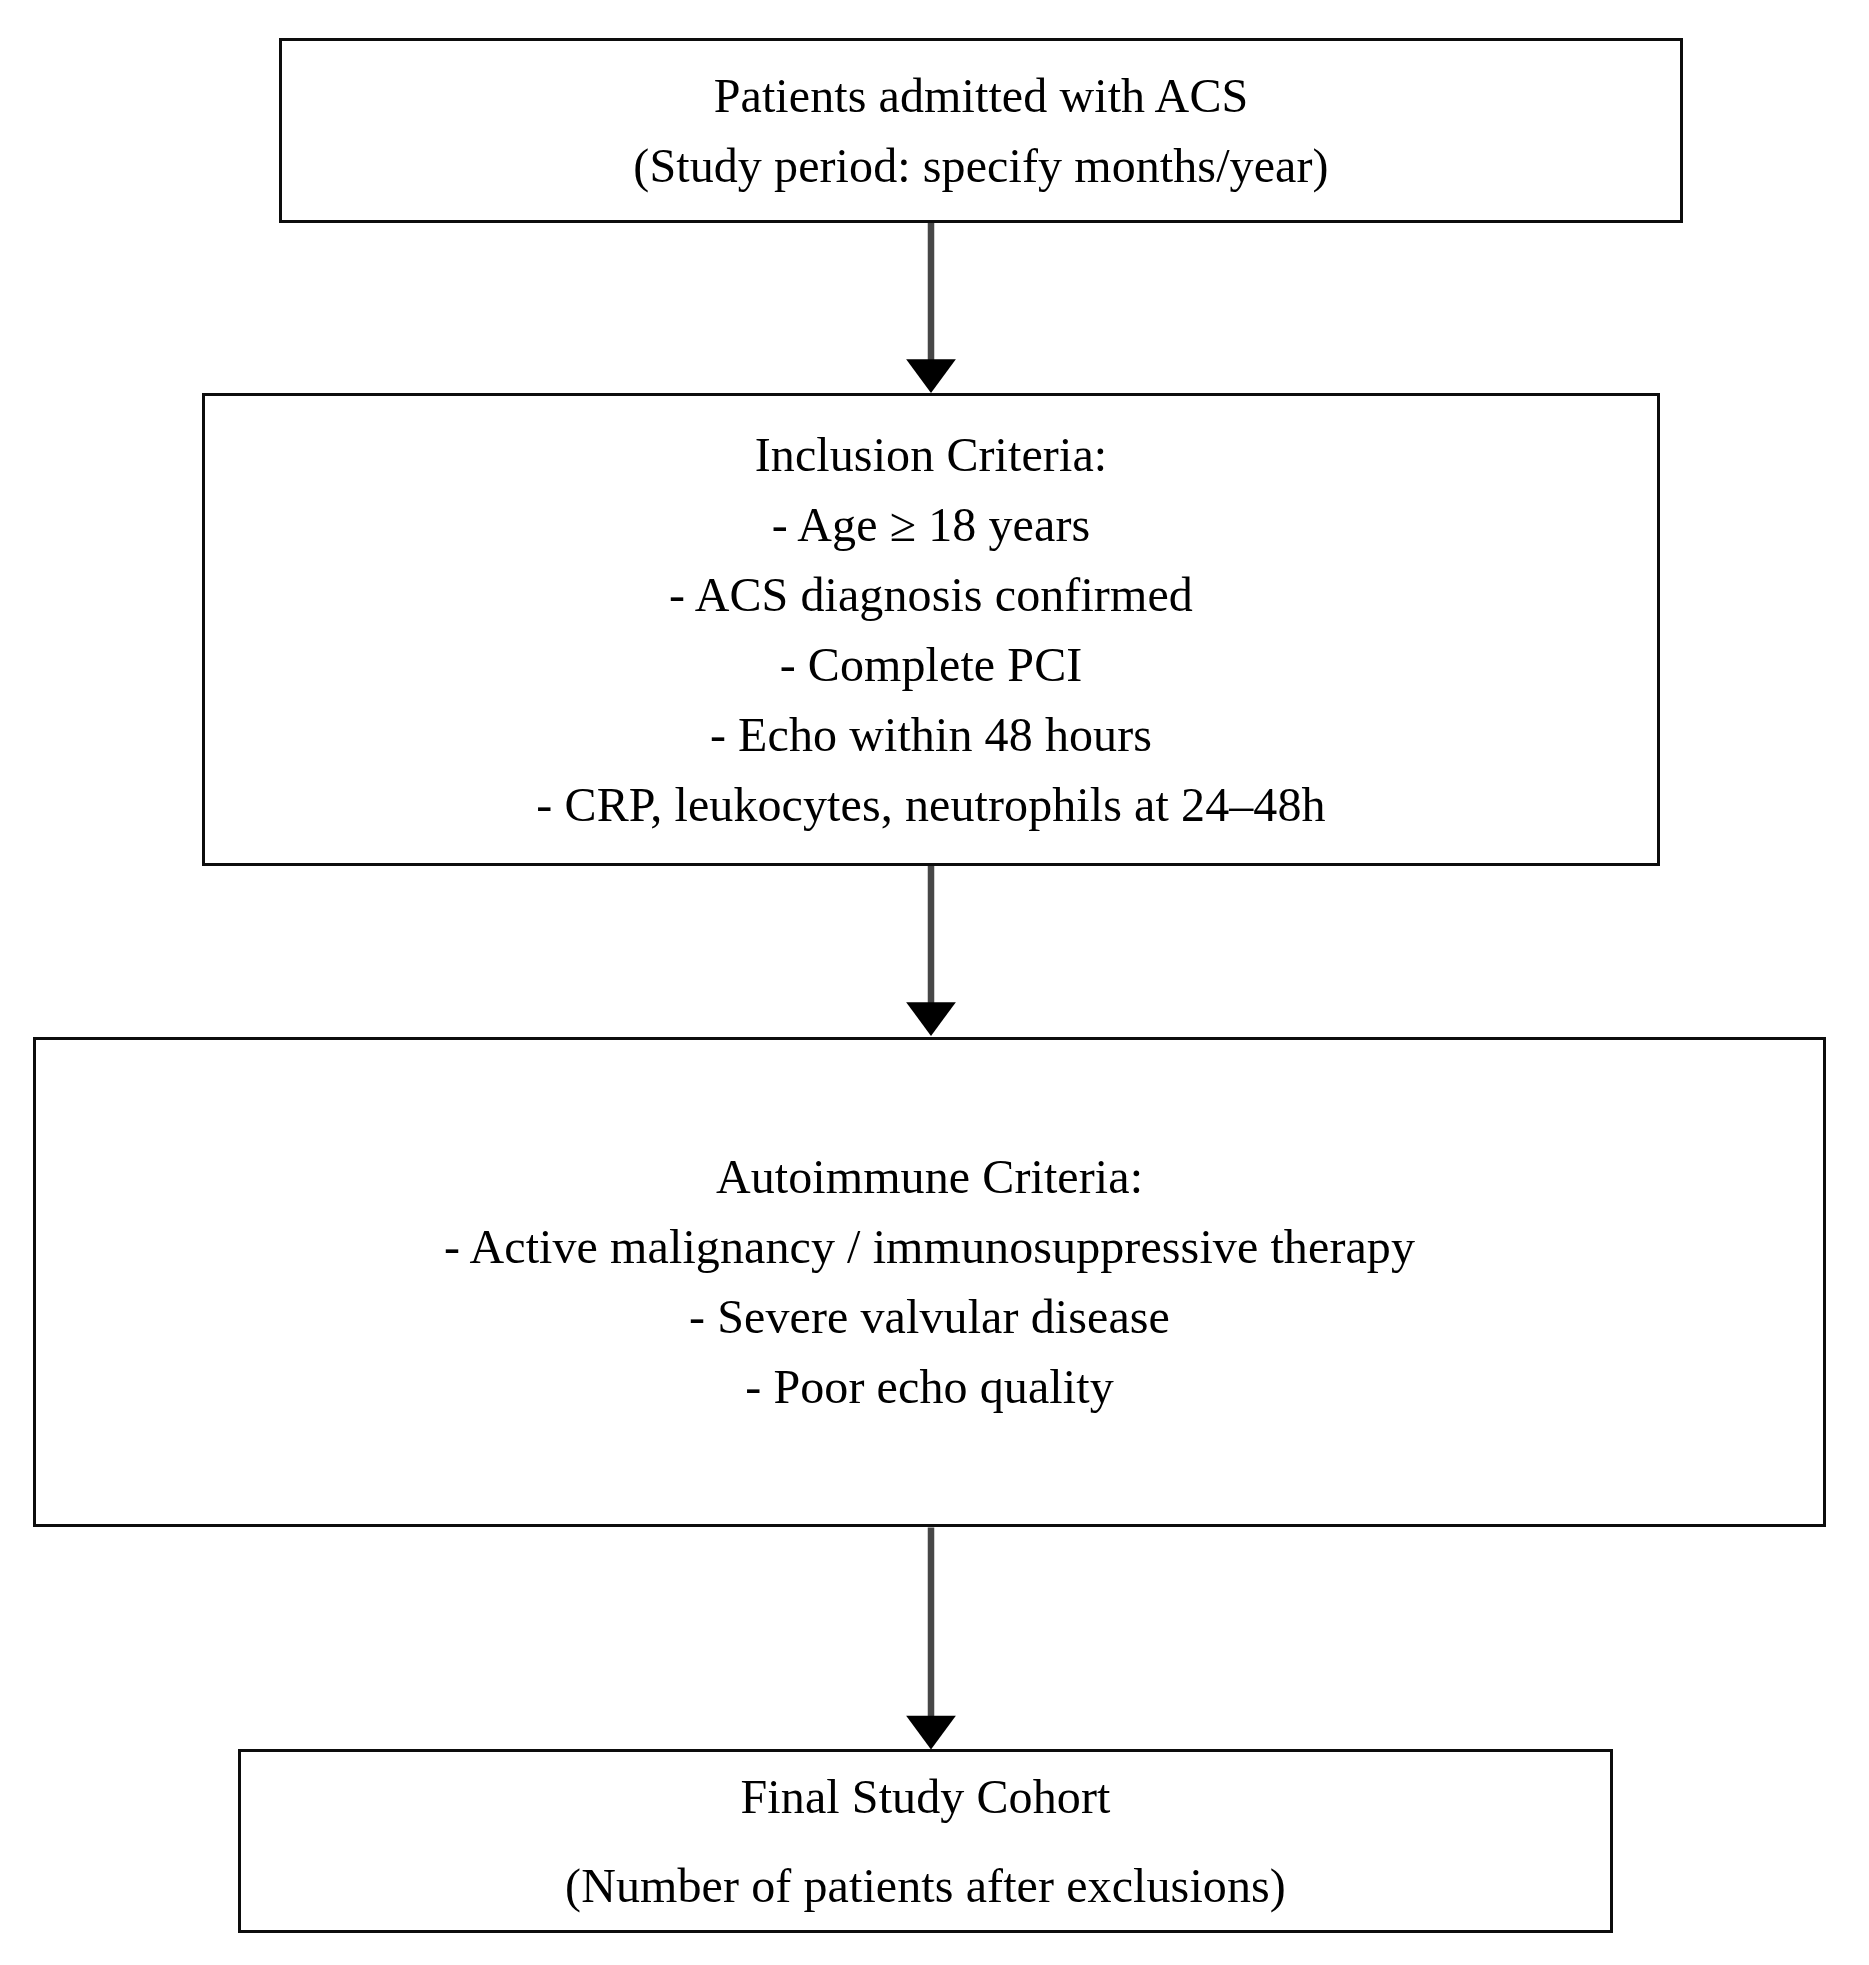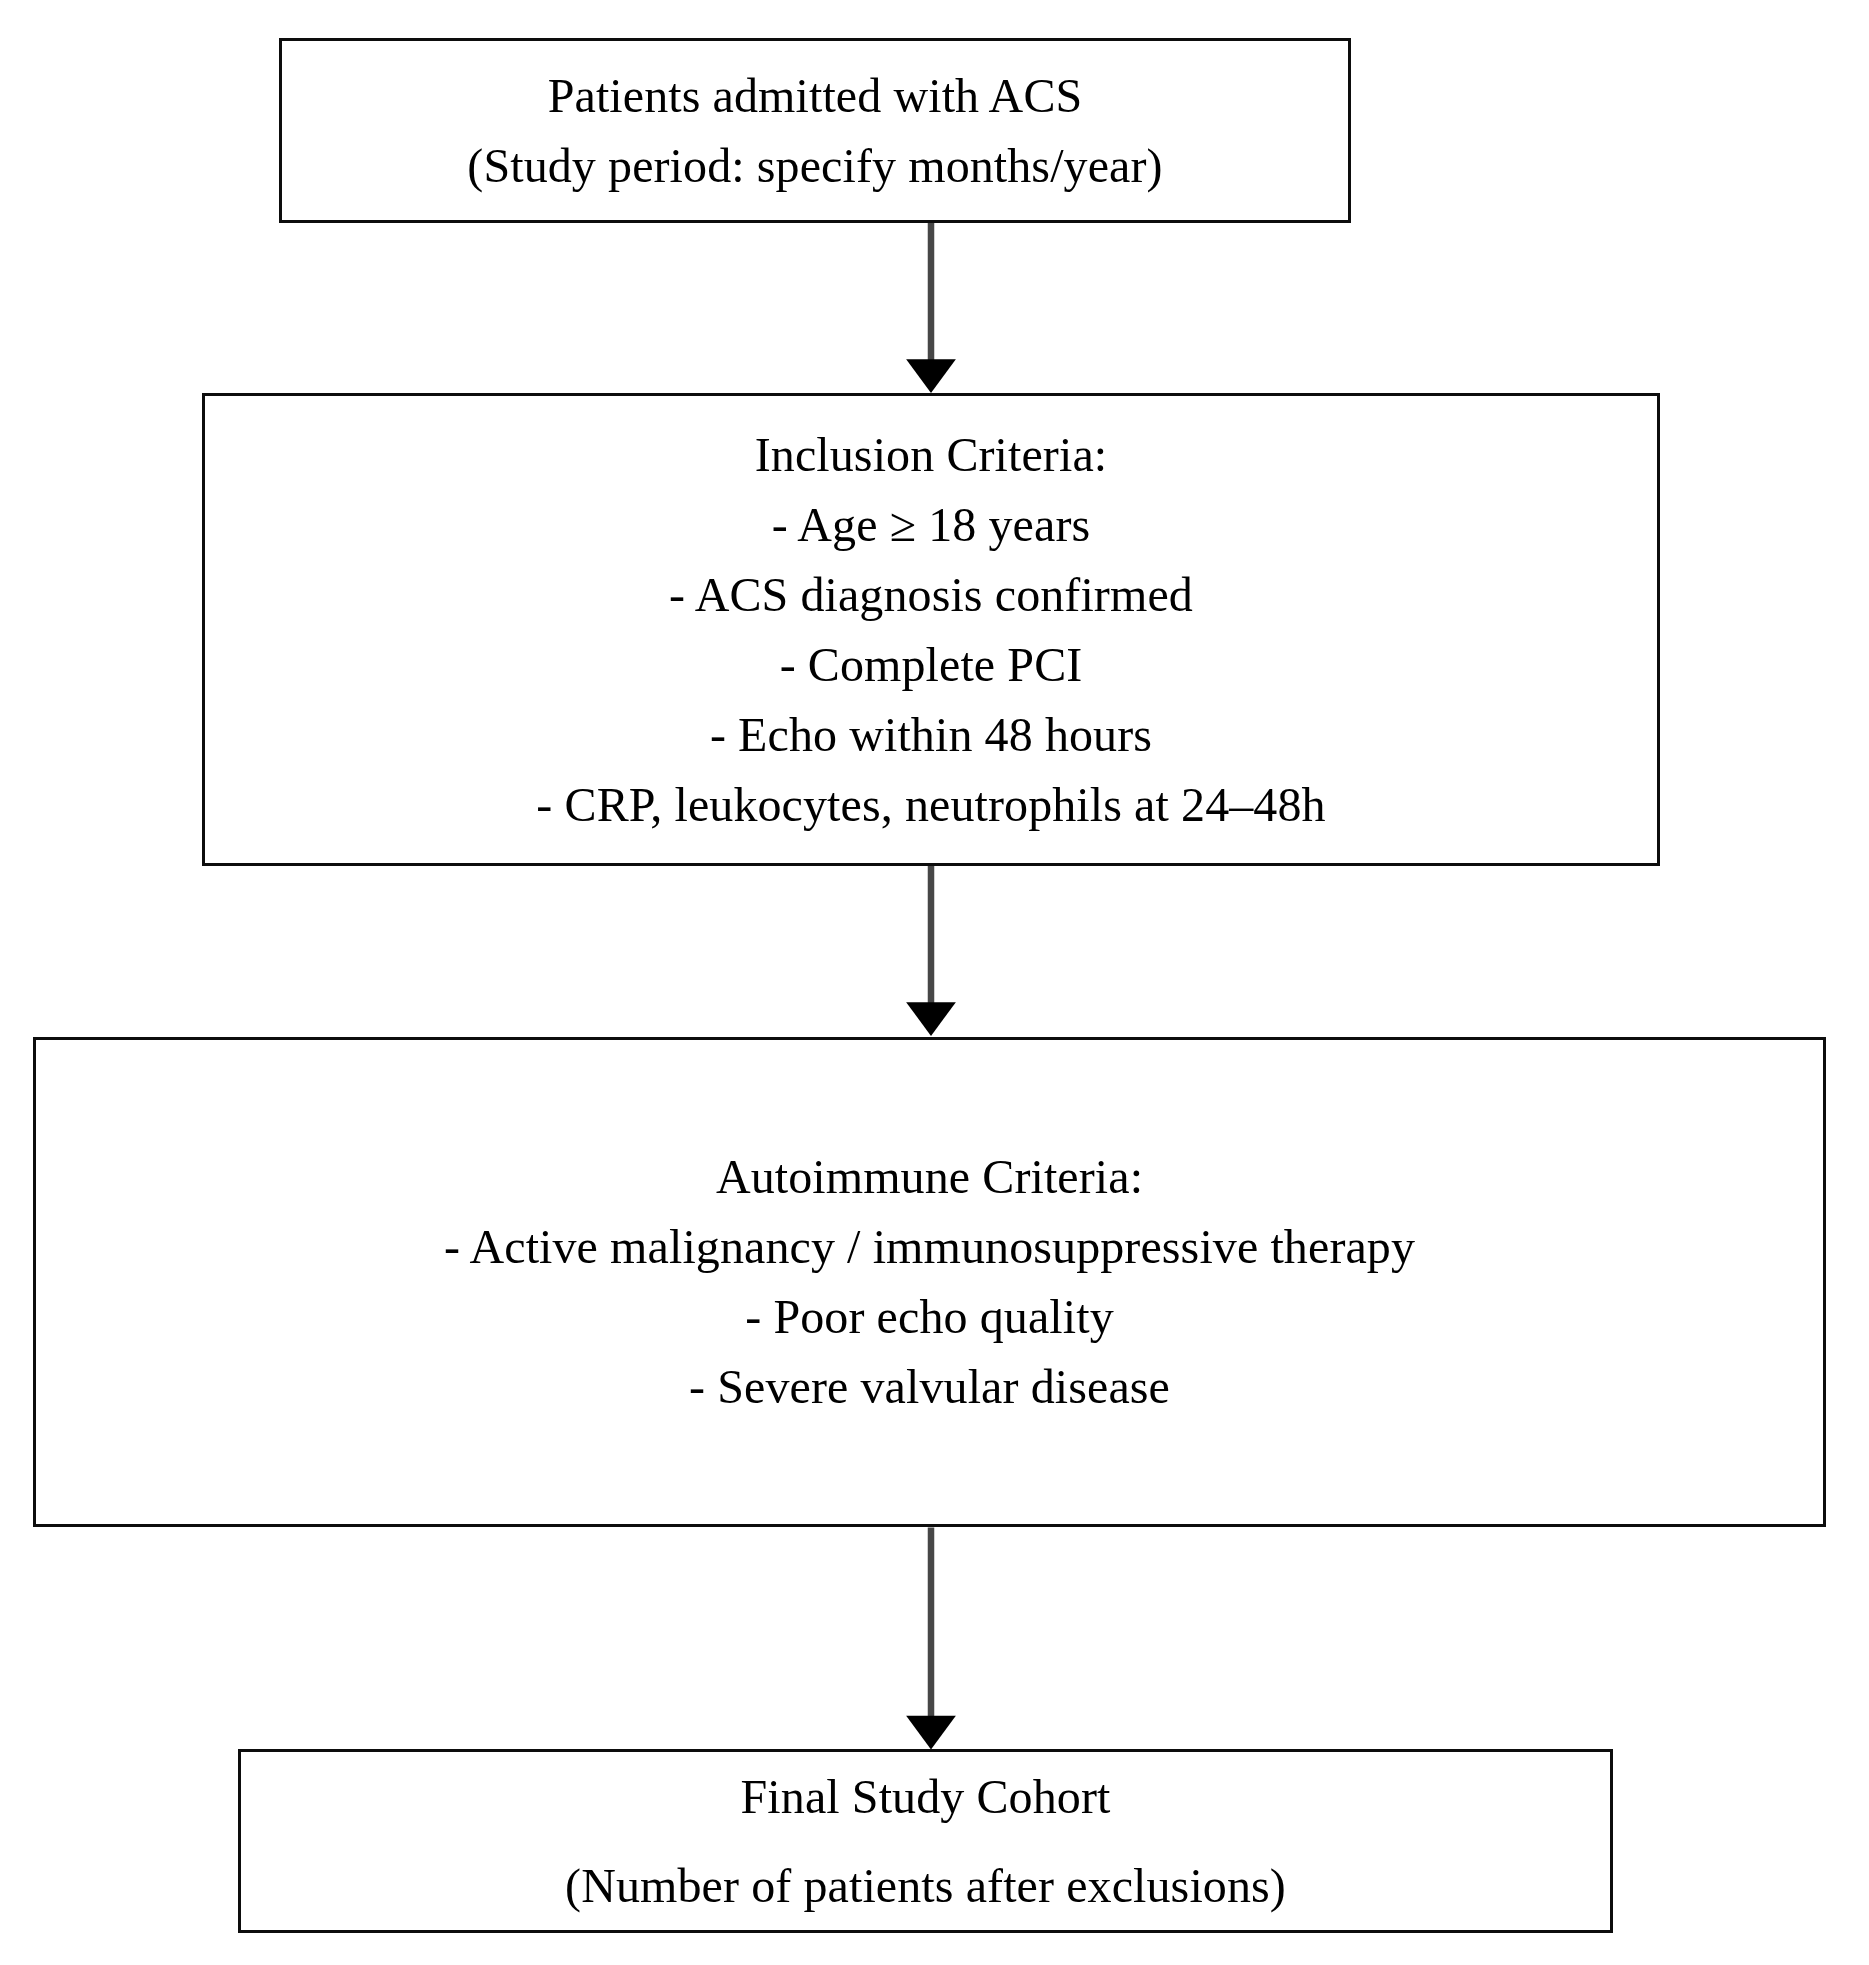--- a/index.html
+++ b/index.html
@@ -29,21 +29,21 @@
     color: #000000;
   }
   .node .line {
     display: block;
     white-space: nowrap;
     font-size: 48px;
     line-height: 70px;
     letter-spacing: 0.1px;
   }
   
-  #box-admitted  { left: 279px;  top: 38px;   width: 1072px; height: 185px; }
+  #box-admitted  { left: 279px;  top: 38px;   width: 1404px; height: 185px; }
   #box-inclusion { left: 202px;  top: 393px;  width: 1458px; height: 473px; }
   #box-exclusion { left: 33px;   top: 1037px; width: 1793px; height: 490px; }
   #box-cohort    { left: 238px;  top: 1749px; width: 1375px; height: 184px; gap: 19px; }
 
   
   .connector {
     position: absolute;
     left: 931px;
     transform: translateX(-50%);
     width: 71px;
@@ -84,22 +84,22 @@
   <div class="connector" id="arrow-2">
     <svg width="71" height="170" viewBox="0 0 120 287" aria-hidden="true">
       <line x1="60" y1="0" x2="60" y2="232" stroke="#474747" stroke-width="11"></line>
       <polygon points="18,230 102,230 60,287" fill="#000000"></polygon>
     </svg>
   </div>
 
   <div class="node" id="box-exclusion">
     <span class="line">Autoimmune Criteria:</span>
     <span class="line">- Active malignancy / immunosuppressive therapy</span>
+    <span class="line">- Severe valvular disease</span>
     <span class="line">- Poor echo quality</span>
-    <span class="line">- Severe valvular disease</span>
   </div>
 
   <div class="connector" id="arrow-3">
     <svg width="71" height="223" viewBox="0 0 120 375" aria-hidden="true">
       <line x1="60" y1="0" x2="60" y2="320" stroke="#474747" stroke-width="11"></line>
       <polygon points="18,318 102,318 60,375" fill="#000000"></polygon>
     </svg>
   </div>
 
   <div class="node" id="box-cohort">

